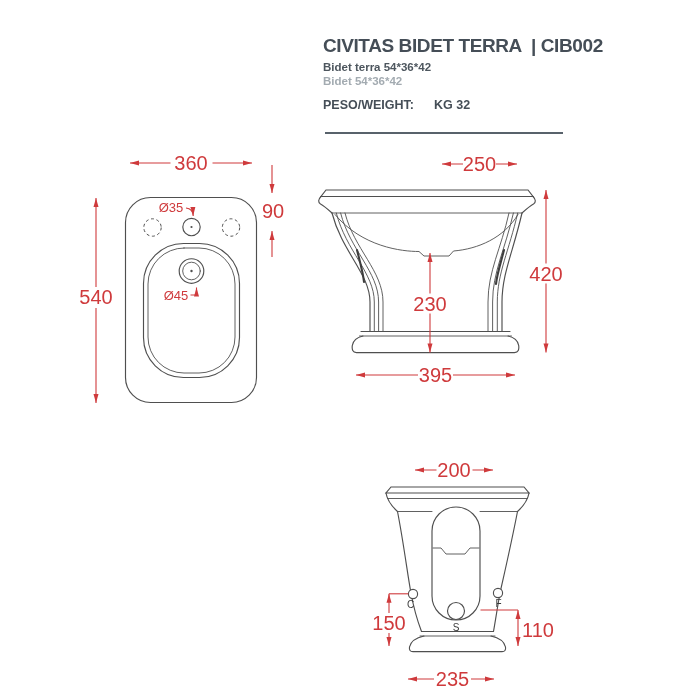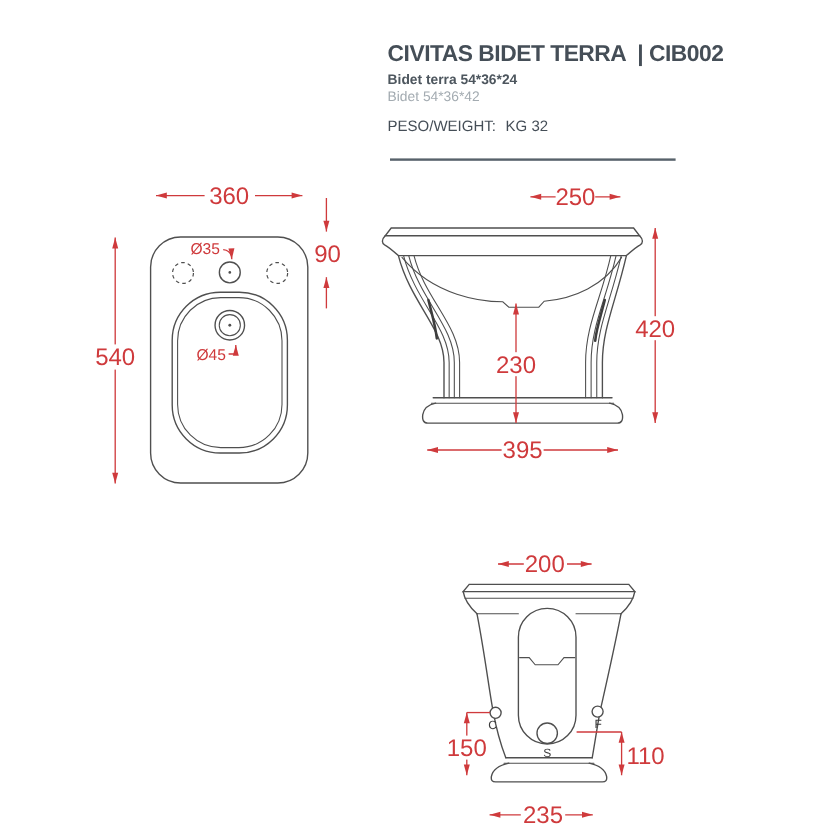--- a/index.html
+++ b/index.html
@@ -1,43 +1,43 @@
 <!DOCTYPE html>
 <html><head>
 <meta charset="utf-8">
 <style>
   html,body{margin:0;padding:0;background:#fff;}
   #canvas{position:relative;width:616px;height:700px;background:#ffffff;overflow:hidden;
           font-family:"Liberation Sans",sans-serif;}
   .hdr{position:absolute;left:323px;color:#454e57;}
   .hdr-title{top:35px;font-size:19px;font-weight:bold;letter-spacing:-0.4px;white-space:pre;}
   .hdr-sub1{top:61px;font-size:11.5px;font-weight:bold;color:#4d565e;}
-  .hdr-sub2{top:75px;font-size:11.5px;font-weight:normal;color:#a3abb1;}
-  .hdr-weight{top:98px;font-size:12.5px;font-weight:normal;display:flex;gap:8px;}
+  .hdr-sub2{top:75px;font-size:11.5px;font-weight:bold;color:#a3abb1;}
+  .hdr-weight{top:98px;font-size:12.5px;font-weight:bold;display:flex;gap:20px;}
   .hdr-sep{position:absolute;left:325px;top:132px;width:238px;height:2px;background:#58626b;}
   svg{position:absolute;left:0;top:0;}
   .ol{stroke:#4f4f4f;stroke-width:1.15;fill:none;stroke-linecap:round;}
   .olf{stroke:#4f4f4f;stroke-width:1.15;fill:#ffffff;}
   .thin{stroke:#4f4f4f;stroke-width:0.9;fill:none;stroke-linecap:round;}
   .accent{stroke:#3d3d3d;stroke-width:2.1;fill:none;stroke-linecap:round;}
   .dash{stroke:#4f4f4f;stroke-width:1;fill:none;stroke-dasharray:3 2.6;}
   .red{stroke:#cf3a3c;stroke-width:1.1;fill:none;}
   .dimtxt{font-family:"Liberation Sans",sans-serif;font-size:20px;fill:#cf3a3c;text-anchor:middle;}
   .dimsm{font-family:"Liberation Sans",sans-serif;font-size:13px;fill:#cf3a3c;text-anchor:middle;}
   .lbl{font-family:"Liberation Sans",sans-serif;font-size:10px;fill:#3a3a3a;text-anchor:middle;}
   .mask{fill:#ffffff;stroke:none;}
   .dot{fill:#4f4f4f;stroke:none;}
 </style>
 </head>
 <body>
 
 <div id="canvas">
 
   <div class="hdr hdr-title">CIVITAS BIDET TERRA  | CIB002</div>
-  <div class="hdr hdr-sub1">Bidet terra 54*36*24</div>
+  <div class="hdr hdr-sub1">Bidet terra 54*36*42</div>
   <div class="hdr hdr-sub2">Bidet 54*36*42</div>
   <div class="hdr hdr-weight">
     <span>PESO/WEIGHT:</span>
     <span>KG 32</span>
   </div>
   <div class="hdr-sep"></div>
 
   <svg width="700" height="700" viewBox="0 0 700 700">
     <defs>
       <marker id="arw" viewBox="0 0 10 6" markerWidth="10" markerHeight="6" refX="9.5" refY="3" orient="auto-start-reverse" markerUnits="userSpaceOnUse">

